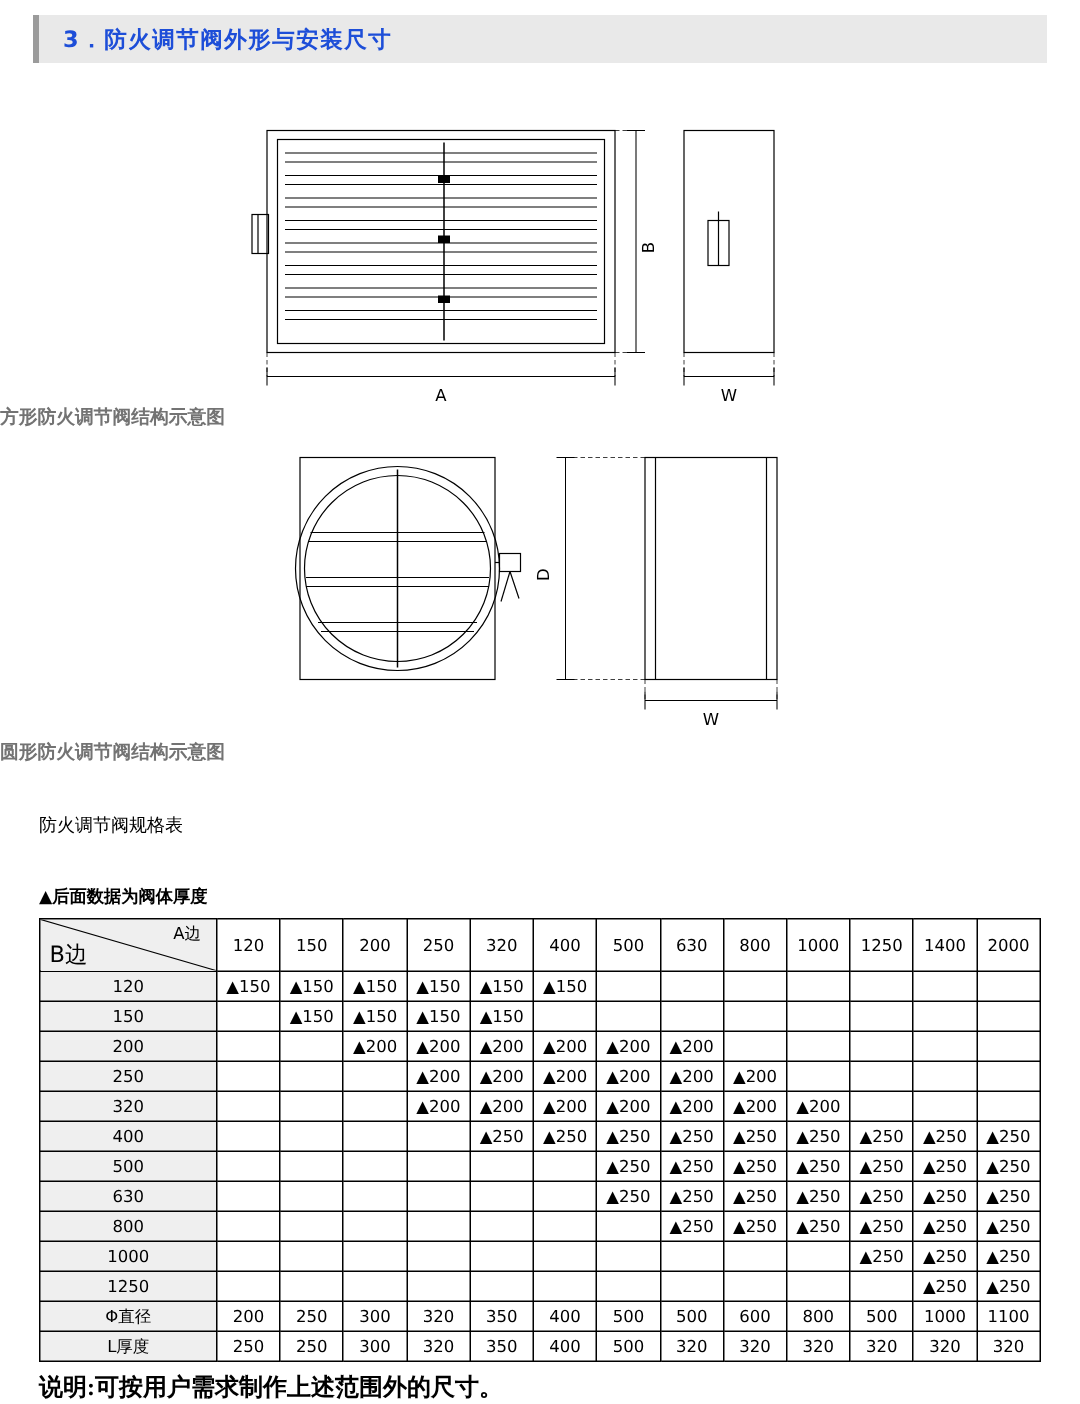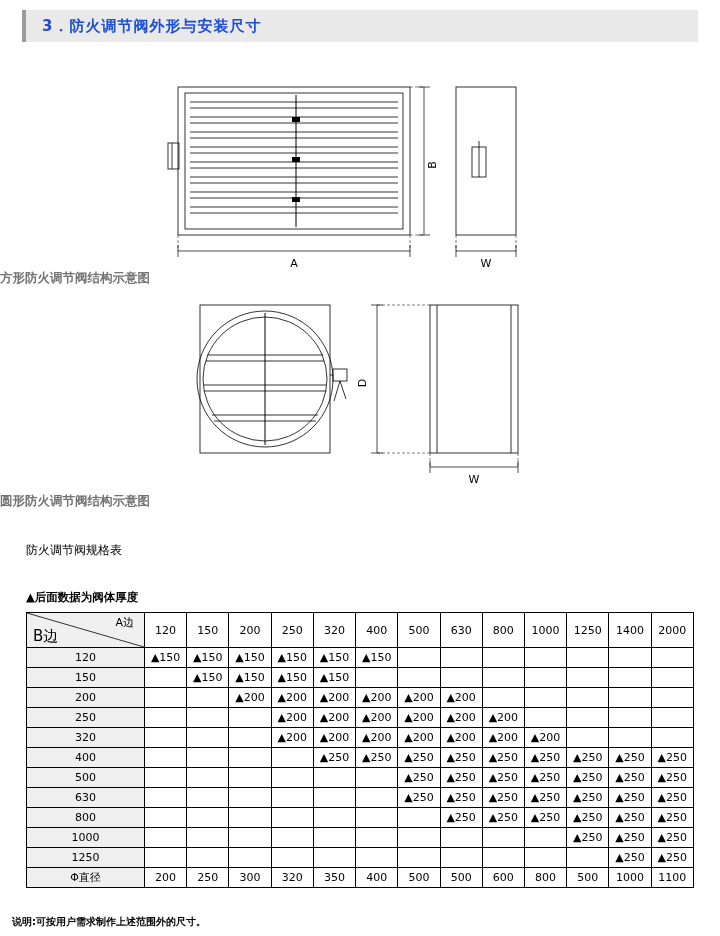--- a/index.html
+++ b/index.html
@@ -125,24 +125,25 @@
     font-size: 11px;
   }
   .corner .b-lab {
     position: absolute;
     left: 6px;
     bottom: 1px;
     font-size: 15px;
   }
   .footnote {
     position: absolute;
-    left: 12px;
+    left: 26px;
     top: 915px;
-    font-size: 10px;
+    font-size: 16px;
     font-weight: bold;
+    font-family: Liberation Serif, serif;
   }
 </style>
 </head>
 <body>
 
 <div class="page">
 
   <div class="section-head">
     <div class="txt">3．防火调节阀外形与安装尺寸</div>
   </div>
@@ -465,17 +466,33 @@
           <td>350</td>
           <td>400</td>
           <td>500</td>
           <td>500</td>
           <td>600</td>
           <td>800</td>
           <td>500</td>
           <td>1000</td>
           <td>1100</td>
         </tr>
+        <tr>
+          <td class="rowhead">L厚度</td>
+          <td>250</td>
+          <td>250</td>
+          <td>300</td>
+          <td>320</td>
+          <td>350</td>
+          <td>400</td>
+          <td>500</td>
+          <td>320</td>
+          <td>320</td>
+          <td>320</td>
+          <td>320</td>
+          <td>320</td>
+          <td>320</td>
+        </tr>
       </tbody>
   </table>
 
   <div class="footnote">说明:可按用户需求制作上述范围外的尺寸。</div>
 </div>
 
 </body></html>

